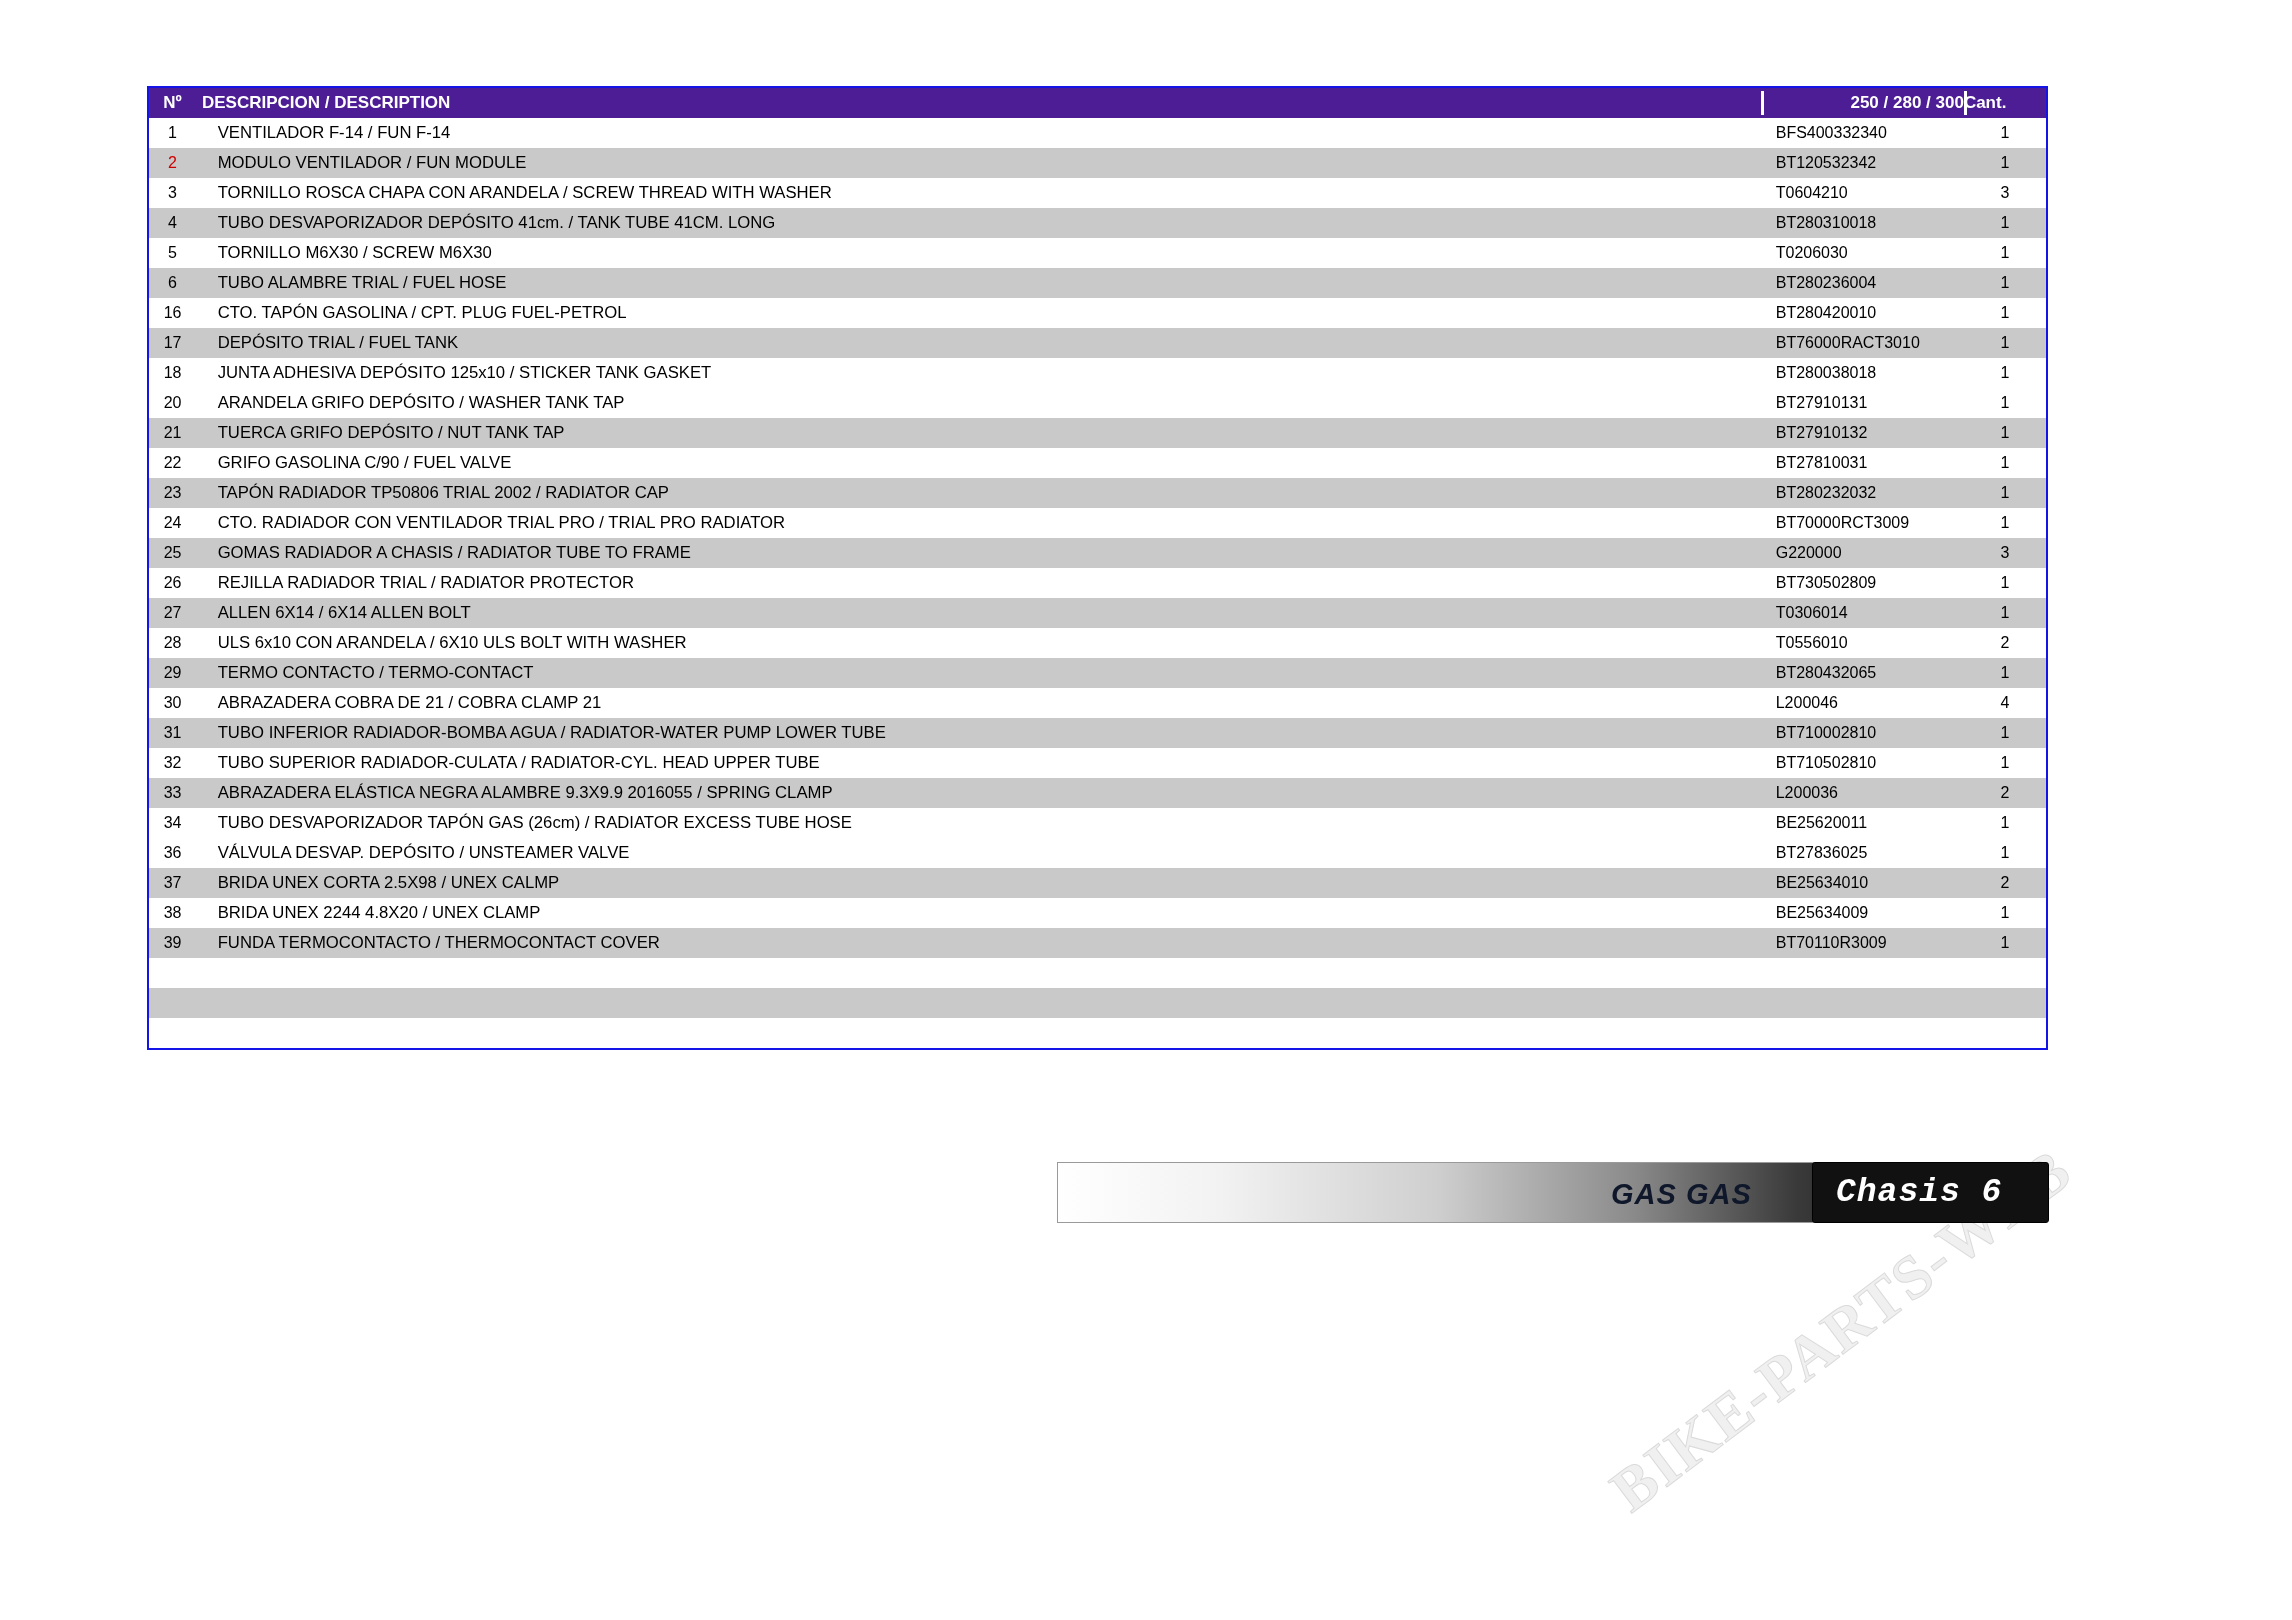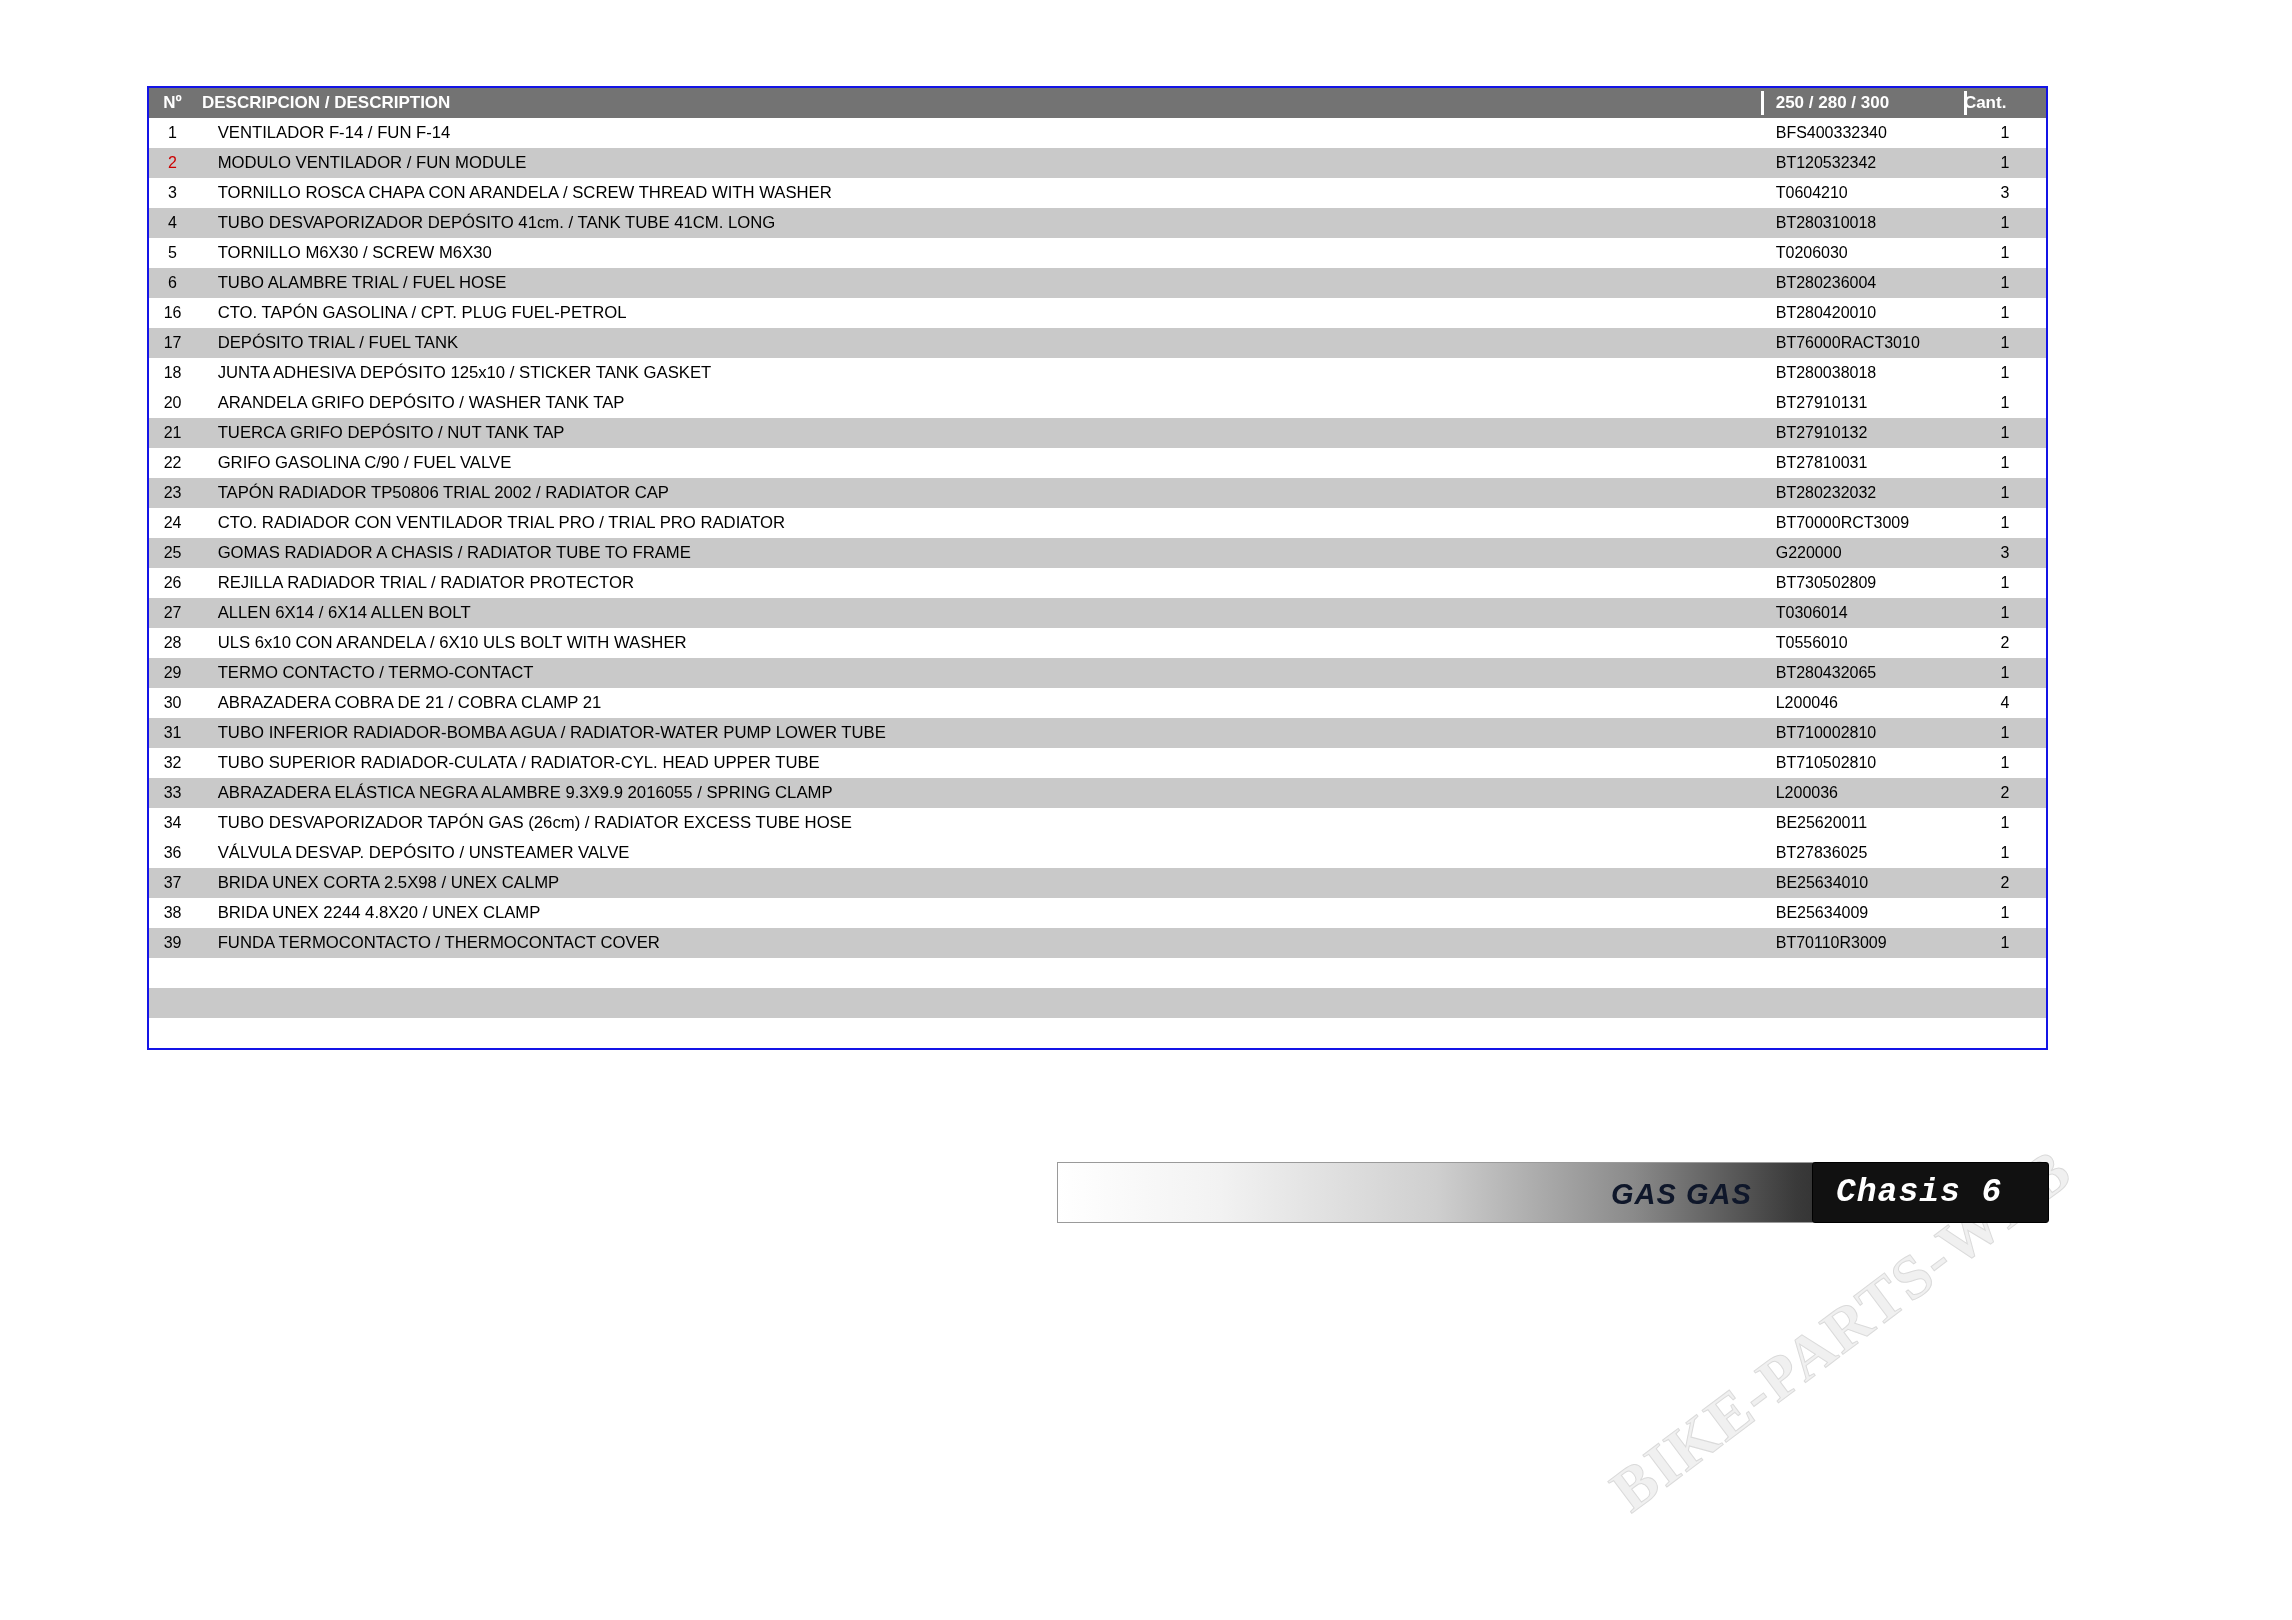--- a/index.html
+++ b/index.html
@@ -68,21 +68,21 @@
     border-collapse: collapse;
     width: 100%;
     table-layout: fixed;
   }
   table.parts col.c-no      { width: 47px; }
   table.parts col.c-desc    { width: 1578px; }
   table.parts col.c-ref     { width: 188px; }
   table.parts col.c-qty     { width: 82px; }
 
   thead th {
-    background: #737373;
+    background: #4c1d95;
     color: #ffffff;
     font-size: 17px;
     font-weight: bold;
     height: 30px;
     padding: 0 5.9px;
     text-align: left;
     white-space: nowrap;
     border: none;
   }
   thead th.th-no { text-align: center; padding: 0; }
@@ -90,21 +90,21 @@
   thead th.th-desc::after {
     
     content: "";
     position: absolute;
     right: 11.8px;
     top: 2.9px;
     bottom: 2.9px;
     width: 2.9px;
     background: #ffffff;
   }
-  thead th.th-ref { text-align: left; padding: 0; }
+  thead th.th-ref { text-align: right; padding: 0; }
   thead th.th-qty { text-align: left; padding: 0; position: relative; }
   thead th.th-qty::before {
     content: "";
     position: absolute;
     left: 0;
     top: 2.9px;
     bottom: 2.9px;
     width: 2.9px;
     background: #ffffff;
   }

